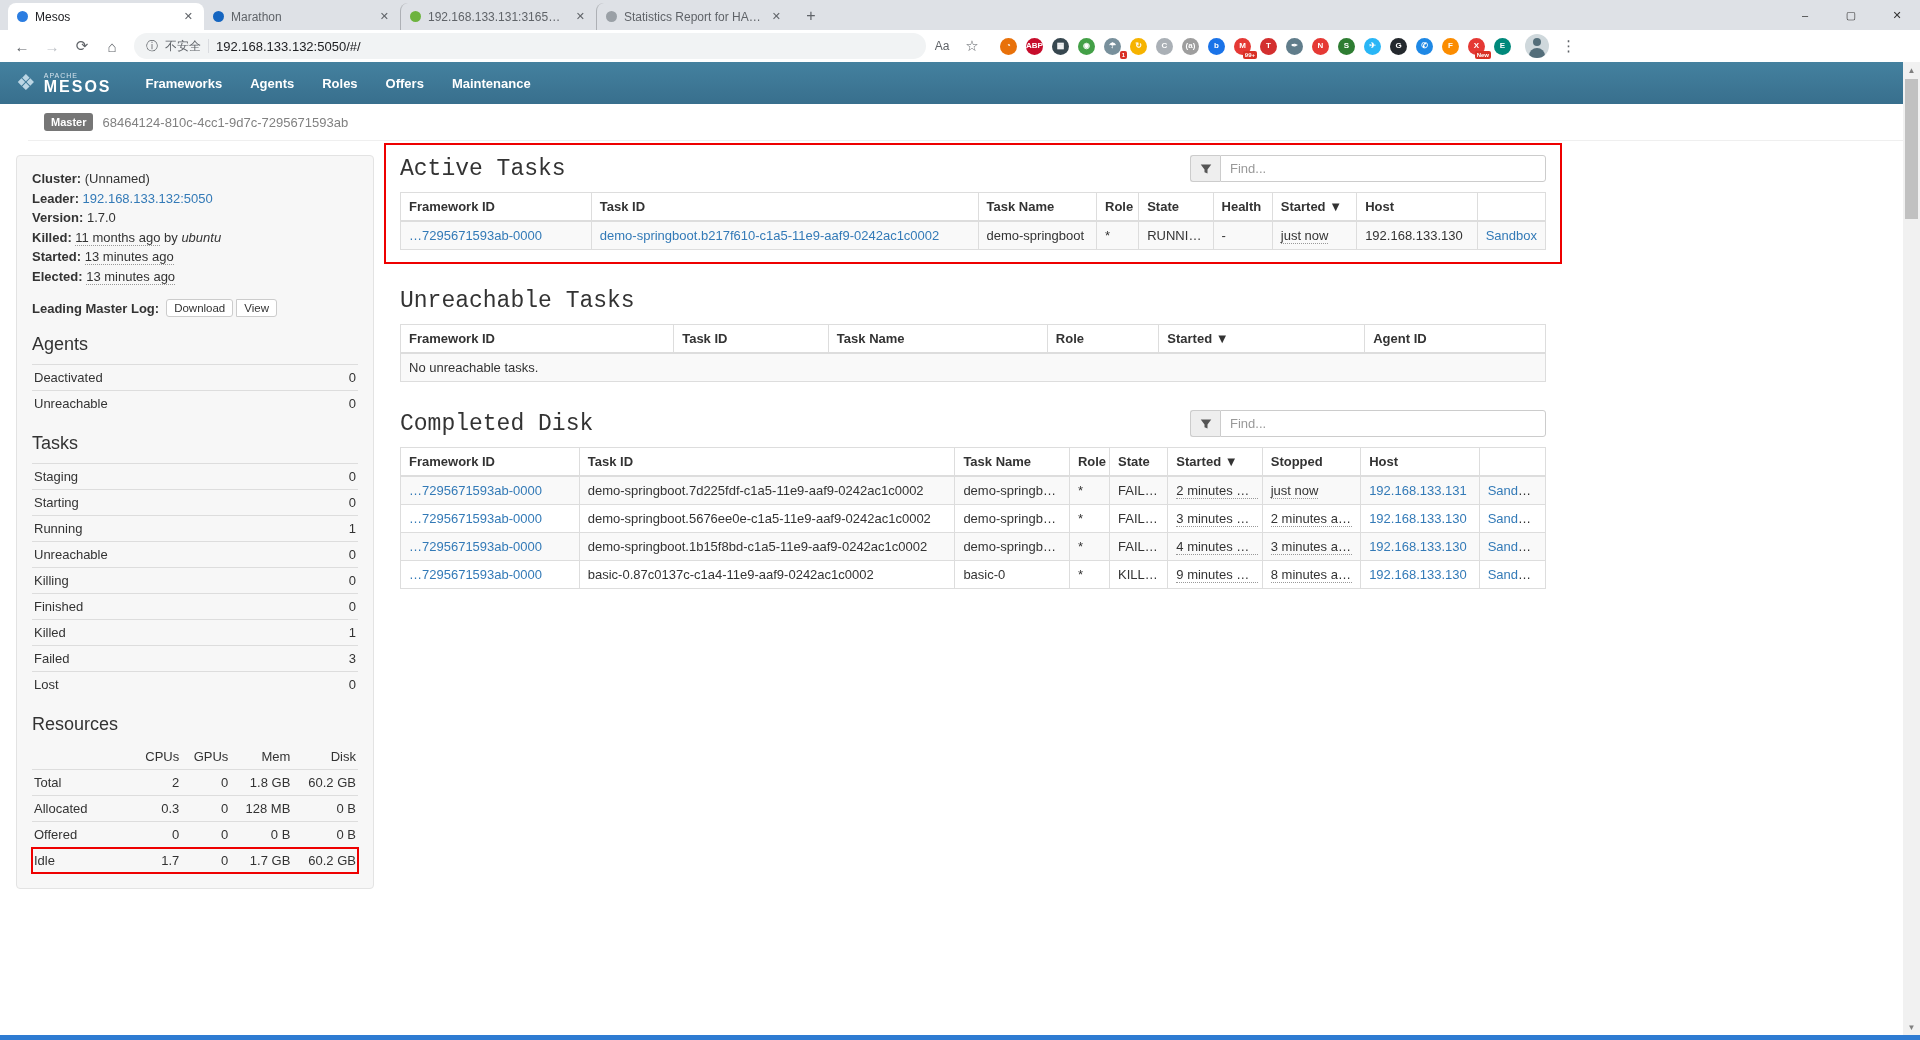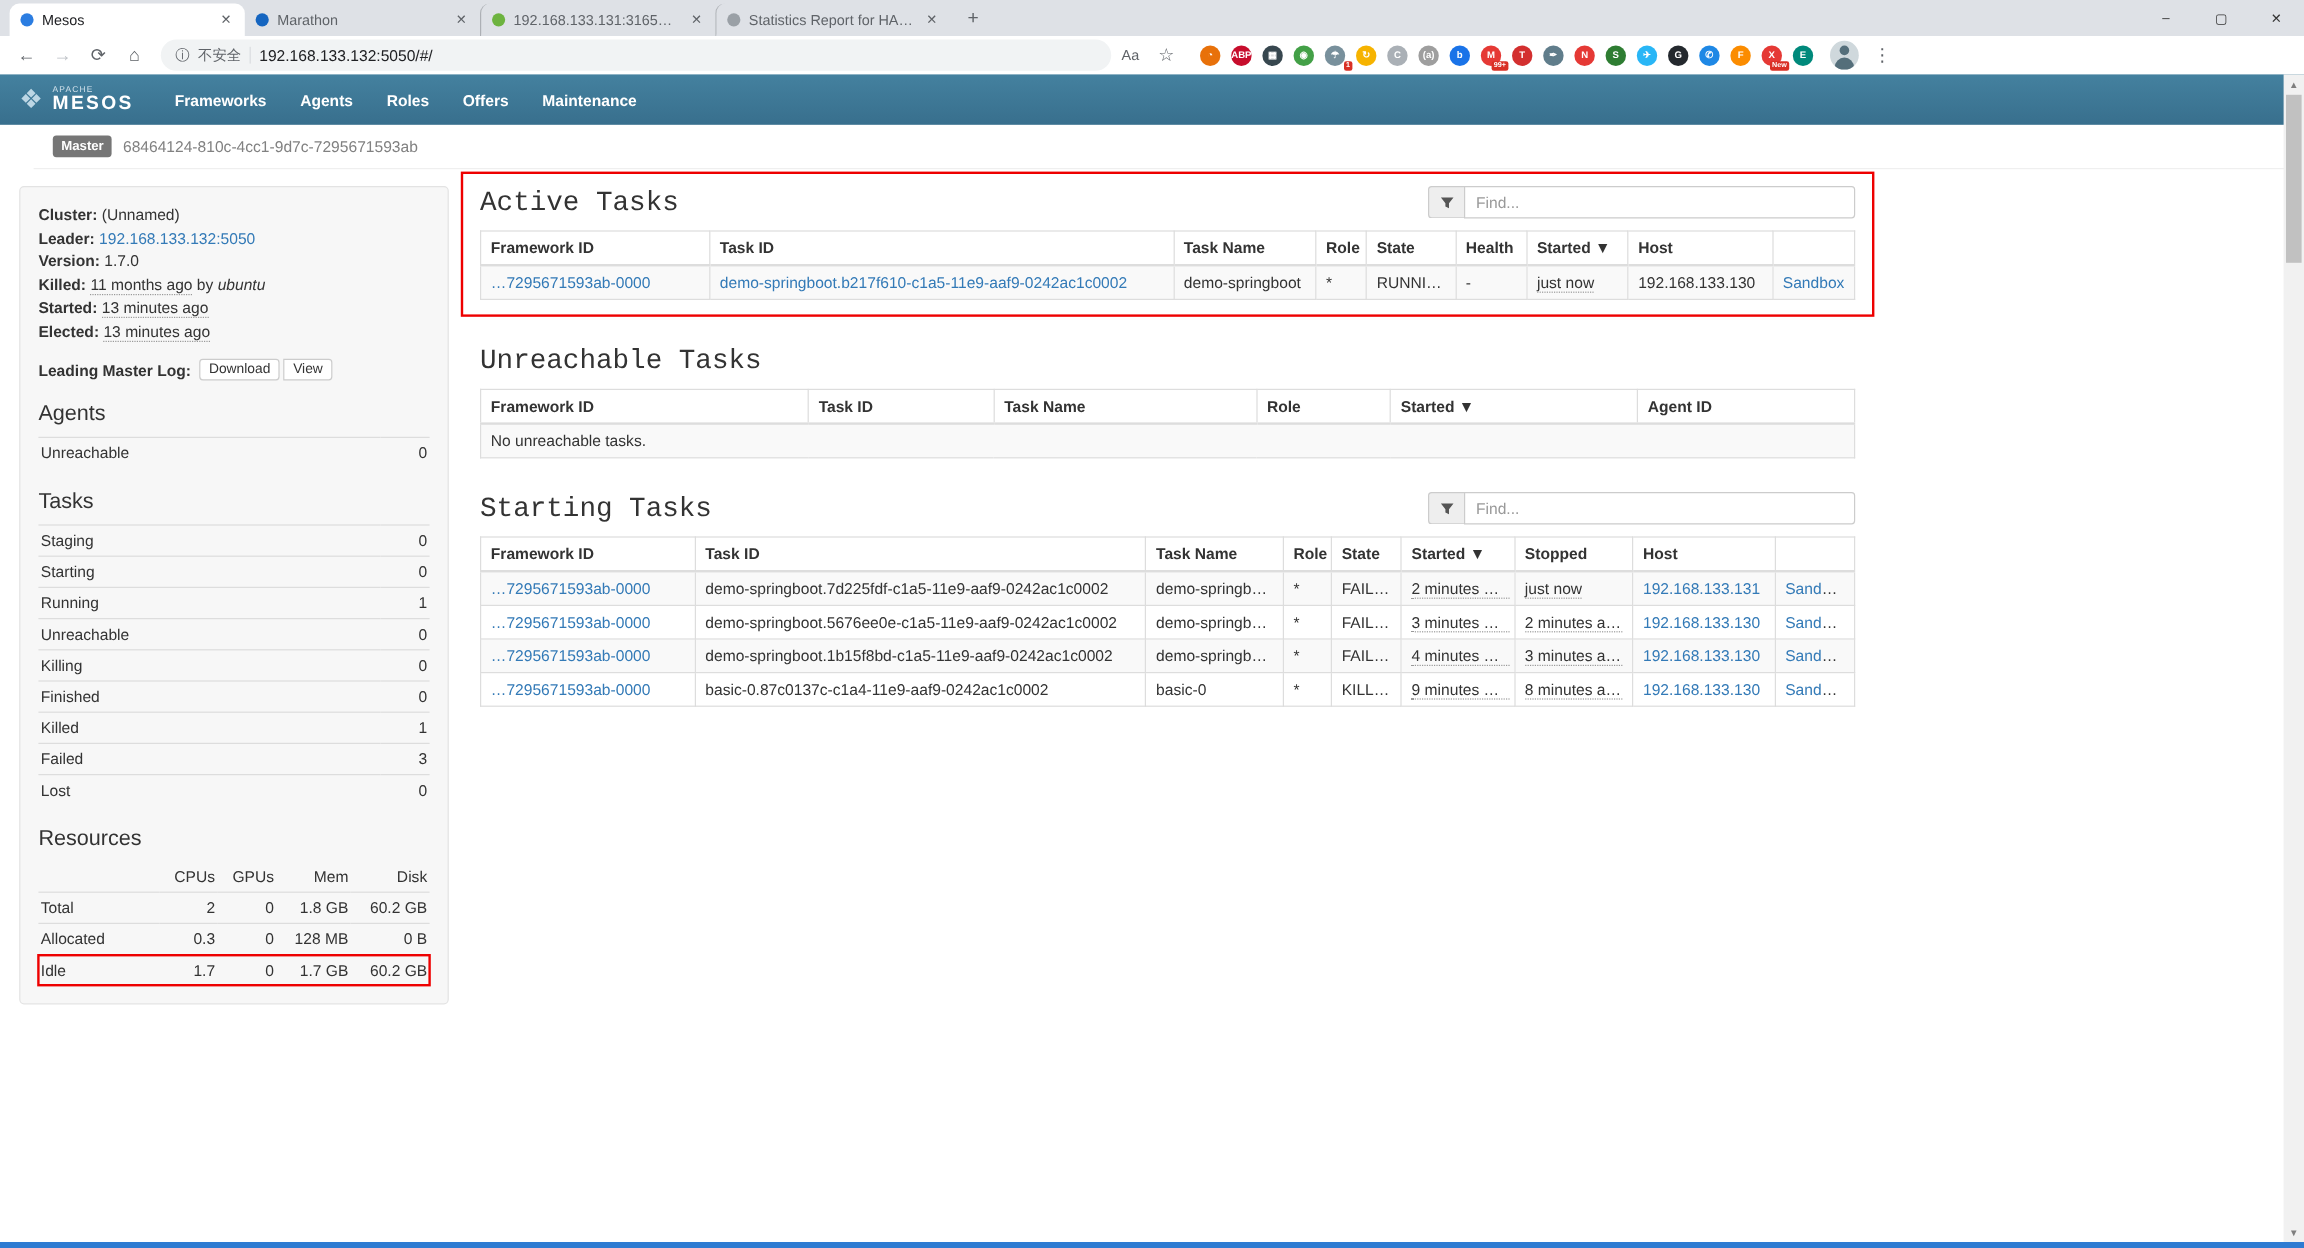--- a/index.html
+++ b/index.html
@@ -285,20 +285,24 @@
       <span class="b">Leading Master Log:</span>
       <button class="btn-xs">Download</button>
       <button class="btn-xs">View</button>
     </div>
 
     <div class="side-h">Agents</div>
     <table class="side-table kv">
       <tbody>
 
           <tr>
+          <td>Deactivated</td>
+          <td>0</td>
+        </tr>
+          <tr>
           <td>Unreachable</td>
           <td>0</td>
         </tr>
         </tbody>
     </table>
 
     <div class="side-h">Tasks</div>
     <table class="side-table kv">
       <tbody>
 
@@ -366,20 +370,27 @@
           <td>2</td>
           <td>0</td>
           <td>1.8 GB</td>
           <td>60.2 GB</td>
         </tr>
           <tr>
           <td>Allocated</td>
           <td>0.3</td>
           <td>0</td>
           <td>128 MB</td>
+          <td>0 B</td>
+        </tr>
+          <tr>
+          <td>Offered</td>
+          <td>0</td>
+          <td>0</td>
+          <td>0 B</td>
           <td>0 B</td>
         </tr>
         </tbody>
       <tbody>
         <tr class="idle-red">
           <td>Idle</td>
           <td>1.7</td>
           <td>0</td>
           <td>1.7 GB</td>
           <td>60.2 GB</td>
@@ -472,21 +483,21 @@
         <tbody>
           <tr>
             <td colspan="6">No unreachable tasks.</td>
           </tr>
         </tbody>
       </table>
     </div>
 
     <div class="section">
       <div class="section-head">
-        <div class="section-title">Starting Tasks</div>
+        <div class="section-title">Completed Disk</div>
         <div class="find-group">
           <span class="find-addon">
             <svg width="12" height="12" viewBox="0 0 16 16">
                 <path d="M1 2h14L10 8.5V14l-4-1.8V8.5z" fill="#555"></path>
               </svg>
           </span>
           <input class="find-input" placeholder="Find..." style="">
         </div>
       </div>
       <table class="task-table">

